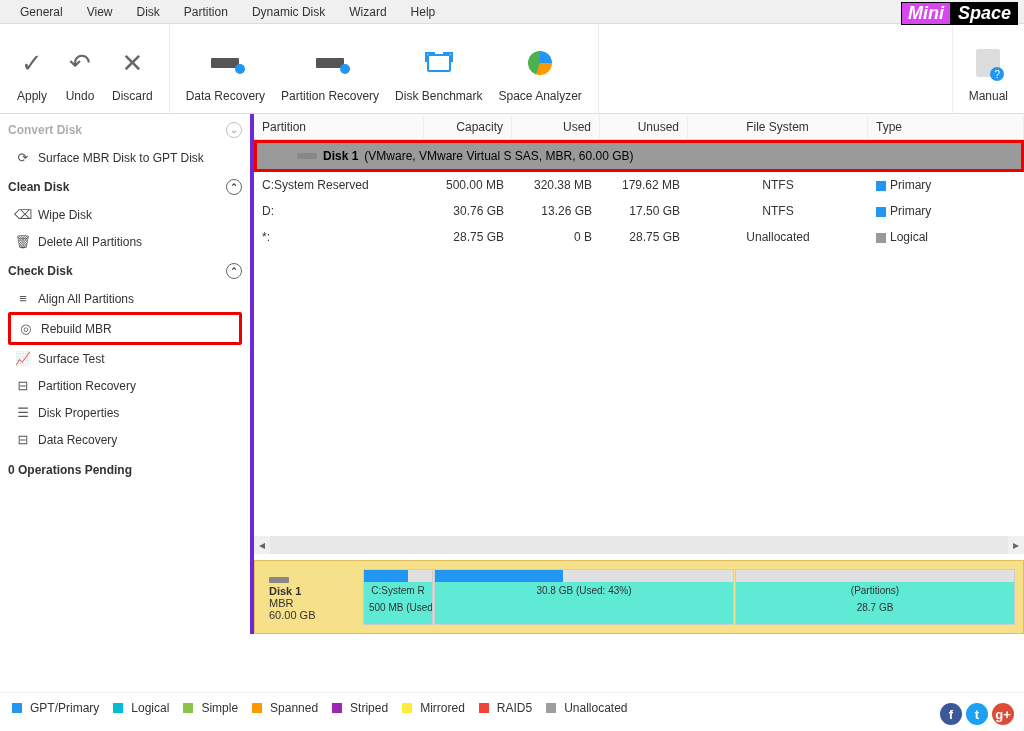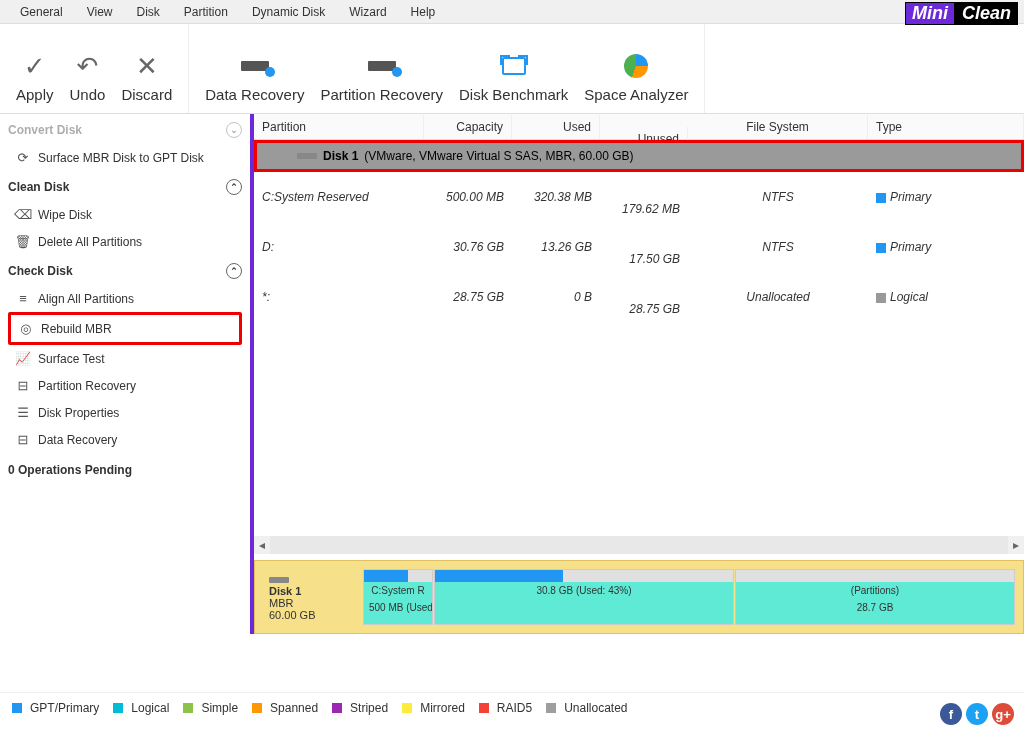--- a/index.html
+++ b/index.html
@@ -1,47 +1,47 @@
 <!DOCTYPE html>
 <html><head>
 <meta charset="utf-8">
 <style>
 * { box-sizing: border-box; margin: 0; padding: 0; font-family: Arial, sans-serif; }
 body { width: 1024px; height: 731px; background: #fff; font-size: 12px; color: #333; overflow: hidden; position: relative; }
 .menubar { height: 24px; background: #f0f0f0; display: flex; align-items: center; padding: 0 8px; border-bottom: 1px solid #ddd; }
 .menubar-item { padding: 3px 12px; cursor: pointer; }
 .logo { position: absolute; right: 6px; top: 2px; }
 .logo-box { display: inline-flex; font-weight: bold; font-style: italic; font-size: 18px; }
-.logo-mini { background: #6d28d9; color: #fff; padding: 0 6px; border: 1px solid #000; }
+.logo-mini { background: #d946ef; color: #fff; padding: 0 6px; border: 1px solid #000; }
 .logo-tool { background: #000; color: #fff; padding: 0 6px; border: 1px solid #000; }
 .toolbar { height: 90px; display: flex; align-items: stretch; border-bottom: 1px solid #ddd; }
 .toolbar-group { display: flex; align-items: stretch; border-right: 1px solid #eee; padding: 6px 8px; }
 .toolbar-btn { display: flex; flex-direction: column; align-items: center; justify-content: flex-end; padding: 4px 8px; cursor: pointer; min-width: 48px; }
 .toolbar-btn .icon { height: 40px; display: flex; align-items: center; justify-content: center; font-size: 26px; color: #666; }
-.toolbar-btn .lbl { font-size: 15px; color: #333; white-space: nowrap; text-align: right; }
+.toolbar-btn .lbl { font-size: 12px; color: #333; margin-top: 6px; white-space: nowrap; text-align: right; }
 .toolbar-spacer { flex: 1; }
 .main { display: flex; height: 520px; }
 .sidebar { width: 262px; border-right: 4px solid #6d28d9; overflow-y: auto; padding: 0 8px; position: relative; }
 .sidebar-section { font-weight: bold; padding: 8px 0 6px 0; display: flex; justify-content: space-between; align-items: center; }
 .sidebar-item { display: flex; align-items: center; padding: 6px 6px; cursor: pointer; }
 .sidebar-item .icn { width: 18px; text-align: center; margin-right: 6px; color: #555; font-size: 13px; }
 .highlight-red { border: 3px solid #e00; border-radius: 2px; }
 .pending { font-weight: bold; padding: 10px 0; }
 .workspace { flex: 1; display: flex; flex-direction: column; }
 .grid-header { display: flex; border-bottom: 1px solid #ddd; background: #fafafa; height: 26px; align-items: center; }
 .gh { padding: 5px 8px; border-right: 1px solid #eee; }
 .gh-part { width: 170px; }
 .gh-cap { width: 88px; text-align: right; }
 .gh-used { width: 88px; text-align: right; }
-.gh-unused { width: 88px; text-align: right; margin-top: 24px; }
+.gh-unused { width: 88px; text-align: right; }
 .gh-fs { width: 180px; text-align: center; }
 .gh-type { flex: 1; }
 .disk-row { background: #9a9a9a; color: #000; padding: 6px 8px 6px 40px; border: 3px solid #e00; position: relative; display:flex; align-items:center; gap:6px; }
 .disk-row b { font-weight: bold; }
-.part-row { display: flex; padding: 6px 0; align-items: center; font-style: italic; }
+.part-row { display: flex; padding: 6px 0; align-items: center; }
 .pr { padding: 0 8px; }
 .color-sq { display:inline-block; width:10px; height:10px; vertical-align:middle; margin-right:4px; }
 .sq-blue { background:#2196f3; }
 .sq-gray { background:#999; }
 .hscroll { height: 18px; background:#f0f0f0; display:flex; align-items:center; margin:4px 0; }
 .hscroll .arrow { width:16px; text-align:center; color:#666; }
 .hscroll .track { flex:1; background:#e8e8e8; height:100%; }
 .disk-map { display:flex; padding:8px; background:#f7e08a; border:1px solid #e0c060; margin-top:2px; }
 .disk-map-info { width:100px; padding:4px 6px; font-size:11px; }
 .disk-map-info b { font-weight:bold; display:block; }
@@ -72,21 +72,21 @@
   <div class="menubar-item">General</div>
   <div class="menubar-item">View</div>
   <div class="menubar-item">Disk</div>
   <div class="menubar-item">Partition</div>
   <div class="menubar-item">Dynamic Disk</div>
   <div class="menubar-item">Wizard</div>
   <div class="menubar-item">Help</div>
   <div class="logo">
     <span class="logo-box">
       <span class="logo-mini">Mini</span>
-      <span class="logo-tool">Clean</span>
+      <span class="logo-tool">Space</span>
     </span>
   </div>
 </div>
 
 <div class="toolbar">
   <div class="toolbar-group">
     <div class="toolbar-btn">
       <span class="icon">✓</span>
       <span class="lbl">Apply</span>
     </div>
@@ -119,20 +119,28 @@
       <span class="lbl">Disk Benchmark</span>
     </div>
     <div class="toolbar-btn">
       <span class="icon">
           <span class="pie-icon"></span>
         </span>
       <span class="lbl">Space Analyzer</span>
     </div>
   </div>
   <div class="toolbar-spacer"></div>
+  <div class="toolbar-group" style="border-left:1px solid #eee; border-right:none;">
+    <div class="toolbar-btn">
+      <span class="icon">
+          <span class="manual-icon"></span>
+        </span>
+      <span class="lbl">Manual</span>
+    </div>
+  </div>
 </div>
 
 <div class="main">
 
   <div class="sidebar">
     <div class="sidebar-section" style="opacity:.4">
       <span>Convert Disk</span>
       <span class="circle-chev">⌄</span>
     </div>
     <div class="sidebar-item">

